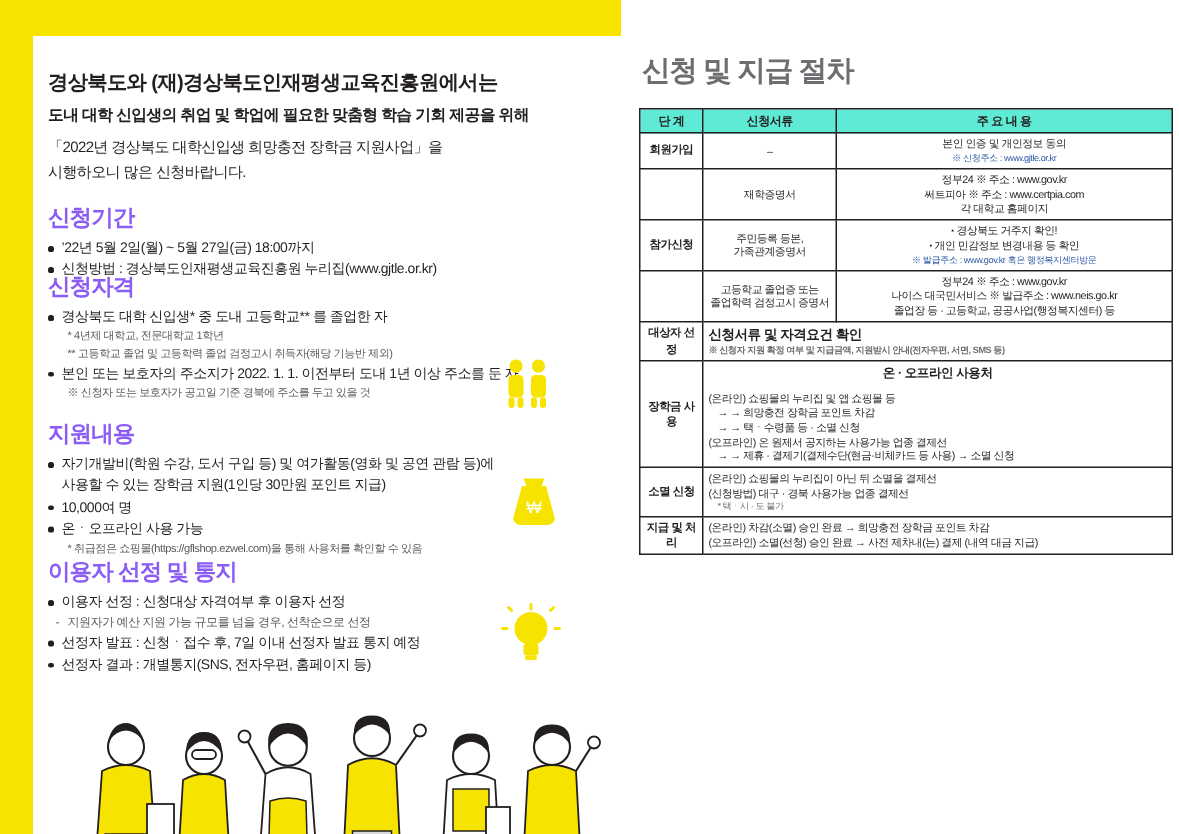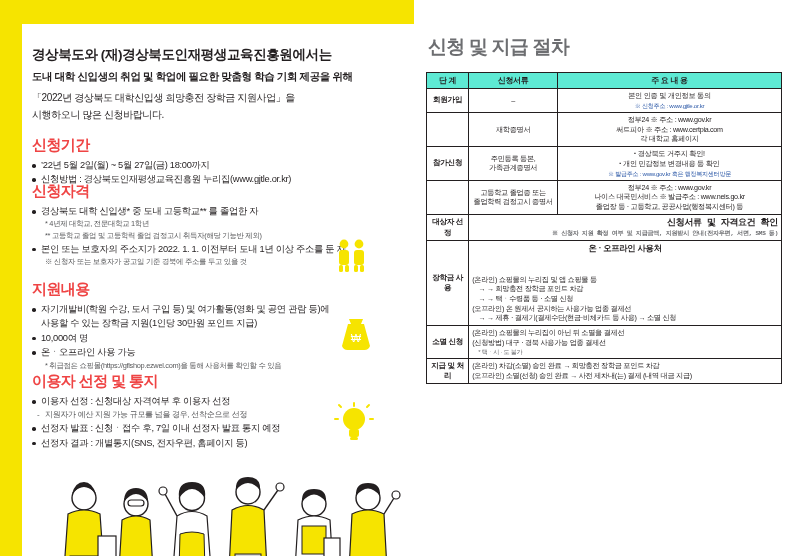--- a/index.html
+++ b/index.html
@@ -29,21 +29,21 @@
     position:absolute; left:10px; top:22px; width:370px;
   }
   .lead-l1 { font-size:13.5px; font-weight:bold; letter-spacing:-0.4px; }
   .lead-l2 { font-size:10.5px; font-weight:bold; margin-top:6px; letter-spacing:-0.4px;}
   .lead-l3 { font-size:10px; margin-top:7px; letter-spacing:-0.4px; }
   .lead-l4 { font-size:10px; margin-top:3px; letter-spacing:-0.4px; }
 
   .sec { position:absolute; left:10px; width:372px; }
   .sec-title {
     font-size:15px; font-weight:bold; letter-spacing:-0.6px;
-    margin-bottom:4px; color:#ef4444;
+    margin-bottom:4px; color:#8b5cf6;
   }
   .bullets { list-style:none; margin:0; padding:0; }
   .bullets li {
     font-size:9.3px; line-height:1.45; letter-spacing:-0.3px;
     padding-left:9px; position:relative; margin-bottom:1px;
   }
   .bullets li.b::before {
     content:""; position:absolute; left:0; top:5px;
     width:3.5px; height:3.5px; border-radius:50%; background:#231f20;
   }
@@ -90,21 +90,21 @@
     border:0.6px solid #231f20;
     vertical-align:middle;
     padding:2px 3px;
     letter-spacing:-0.3px;
     line-height:1.35;
   }
   td.c { text-align:center; }
   td.stage { text-align:center; font-weight:bold; font-size:7.6px; width:40px; }
   td.docs  { text-align:center; width:84px; }
   td.main  { width:212px; }
-  td.wide  { text-align:right; font-weight:bold;font-family:Liberation Mono, monospace; }
+  td.wide  { text-align:left; font-weight:bold; }
   .note { font-size:6.1px; color:#6d6e71; display:block; margin-top:1px; letter-spacing:-0.3px;}
   .lnote { font-size:6.1px; color:#6d6e71; letter-spacing:-0.3px;}
   .sq::before {
     content:"▪"; font-size:5px; margin-right:2px; vertical-align:1px;
   }
   .blue { color:#2e5aa8; }
   .arrow-l { margin-left:6px; }
   .big { font-size:9px; font-weight:bold; }
 </style>
 </head>
@@ -315,21 +315,21 @@
         <td class="main wide" colspan="2">
           <div class="big">신청서류 및 자격요건 확인</div>
           <div class="note">※ 신청자 지원 확정 여부 및 지급금액, 지원받시 안내(전자우편, 서면, SMS 등)</div>
         </td>
       </tr>
 
 
       <tr>
         <td class="stage">장학금 사용</td>
         <td class="main" colspan="2">
-          <div style="text-align:center;font-weight:bold;font-size:8.4px;margin-bottom:20px;">온 · 오프라인 사용처</div>
+          <div style="text-align:center;font-weight:bold;font-size:8.4px;margin-bottom:6px;">온 · 오프라인 사용처</div>
           <div>(온라인) 쇼핑몰의 누리집 및 앱 쇼핑몰 등</div>
           <div class="arrow-l">→ → 희망충전 장학금 포인트 차감</div>
           <div class="arrow-l">→ → 택ㆍ수령품 등 · 소멸 신청</div>
           <div>(오프라인) 온 원제서 공지하는 사용가능 업종 결제선</div>
           <div class="arrow-l">→ → 제휴 · 결제기(결제수단(현금·비체카드 등 사용) → 소멸 신청</div>
         </td>
       </tr>
 
       <tr>
         <td class="stage">소멸 신청</td>

